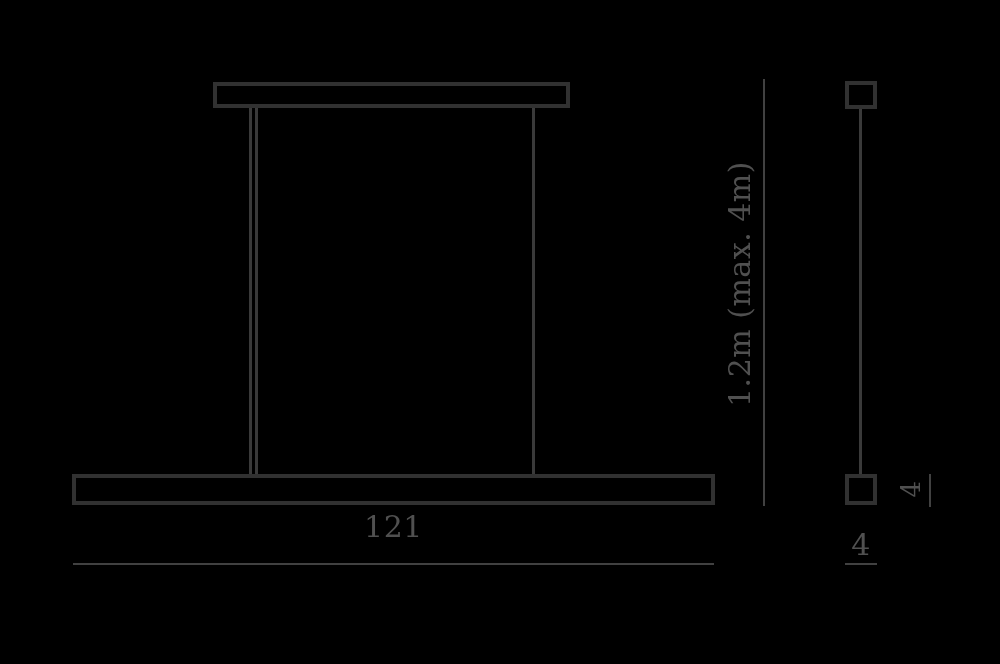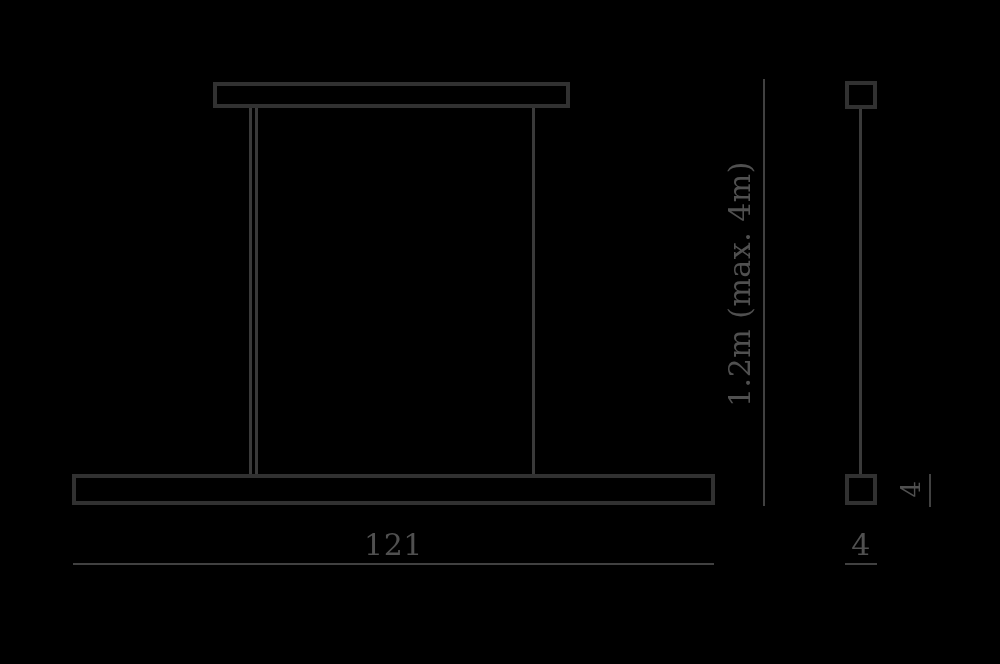--- a/index.html
+++ b/index.html
@@ -66,21 +66,21 @@
   <div>
 
     <div class="abs outline-rect" style="left:213px; top:82px; width:357px; height:26px;"></div>
 
     <div class="abs wire-double" style="left:249px; top:108px; width:9px; height:366px;"></div>
 
     <div class="abs wire-single" style="left:532px; top:108px; width:3px; height:366px;"></div>
 
     <div class="abs outline-rect" style="left:72px; top:474px; width:643px; height:31px;"></div>
 
-    <div class="abs dim-label" style="left:73px; top:529px; width:641px; height:32px;text-align:center;">121</div>
+    <div class="abs dim-label" style="left:73px; top:511px; width:641px; height:32px;text-align:center;">121</div>
     <div class="abs dim-line" style="left:73px; top:563px; width:641px; height:2px;"></div>
   </div>
 
   <div>
     <div class="abs dim-label rotated" style="left:520px; top:266px; width:440px; height:36px; line-height:36px;">1.2m (max. 4m)</div>
     <div class="abs dim-line" style="left:763px; top:79px; width:2px; height:427px;"></div>
   </div>
 
   <div>
 

